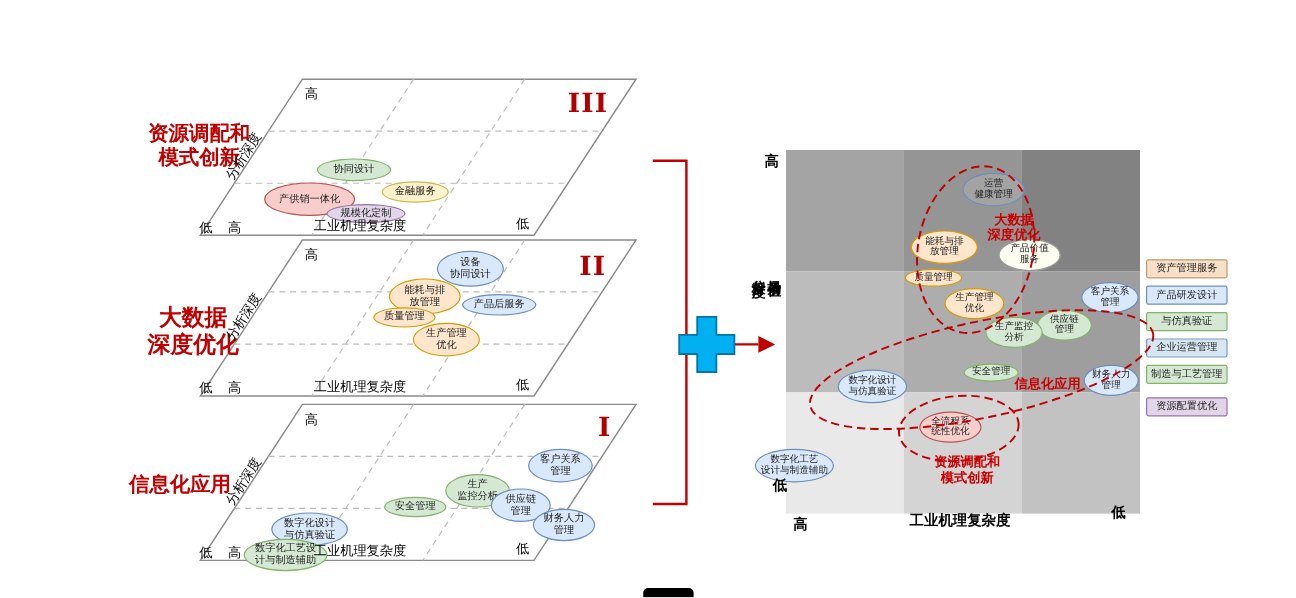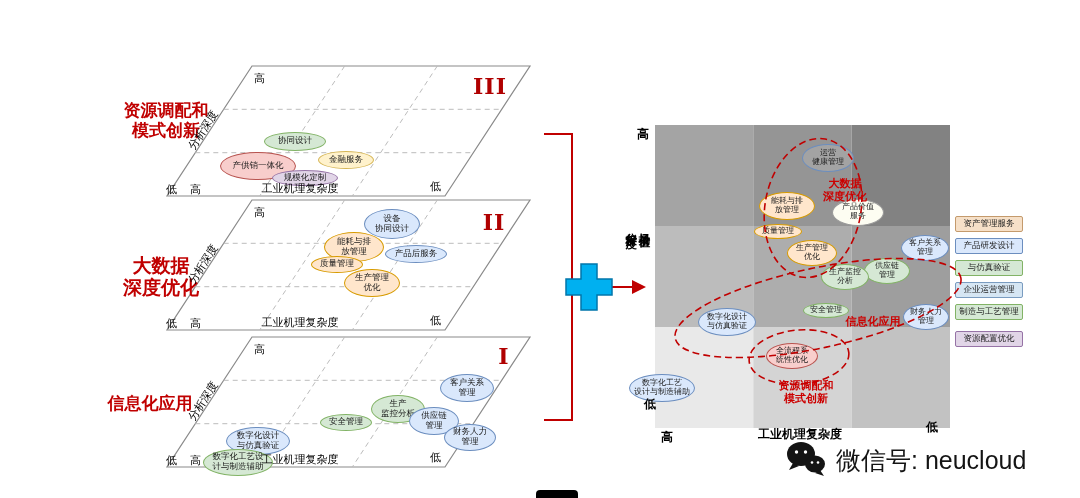--- a/index.html
+++ b/index.html
@@ -102,33 +102,20 @@
   </svg>
 
   <div class="axis b" style="left:637px;top:126px;">高</div>
   <div class="vlabel" style="left:624px;top:224px;">场景价值
 分析深度</div>
   <div class="axis b" style="left:644px;top:396px;">低</div>
   <div class="axis b" style="left:661px;top:429px;">高</div>
   <div class="axis b ctr" style="left:800px;top:434px;position:absolute;">工业机理复杂度</div>
   <div class="axis b" style="left:926px;top:419px;">低</div>
 
-  <div class="watermark">
-    <svg width="44" height="44" viewBox="0 0 44 44">
-      <ellipse cx="17" cy="16" rx="14" ry="12" fill="#141414"></ellipse>
-      <path d="M9,25 l-4,7 l10,-4 z" fill="#141414"></path>
-      <ellipse cx="31" cy="26" rx="10" ry="8.6" fill="#141414"></ellipse>
-      <path d="M36,32 l4,6 l-9,-3 z" fill="#141414"></path>
-      <circle cx="12.5" cy="14" r="1.7" fill="#fff"></circle>
-      <circle cx="21.5" cy="14" r="1.7" fill="#fff"></circle>
-      <circle cx="28" cy="24.5" r="1.3" fill="#fff"></circle>
-      <circle cx="34" cy="24.5" r="1.3" fill="#fff"></circle>
-    </svg>
-    <span>微信号: neucloud</span>
-  </div>
 
   <div class="nub"></div>
 <div class="plane-title" style="left: 166px; top: 121px; font-size: 17px;">资源调配和
 模式创新</div>
     <div class="numeral" style="left: 490px; top: 86px;">III</div>
     <div class="axis" style="left: 254px; top: 71px;">高</div>
     <div class="axis vert" style="left: 203px; top: 130px;">分析深度</div>
     <div class="axis" style="left: 166px; top: 182px;">低</div>
     <div class="axis" style="left: 190px; top: 182px;">高</div>
     <div class="axis ctr" style="position: absolute; left: 300px; top: 188px;">工业机理复杂度</div>

